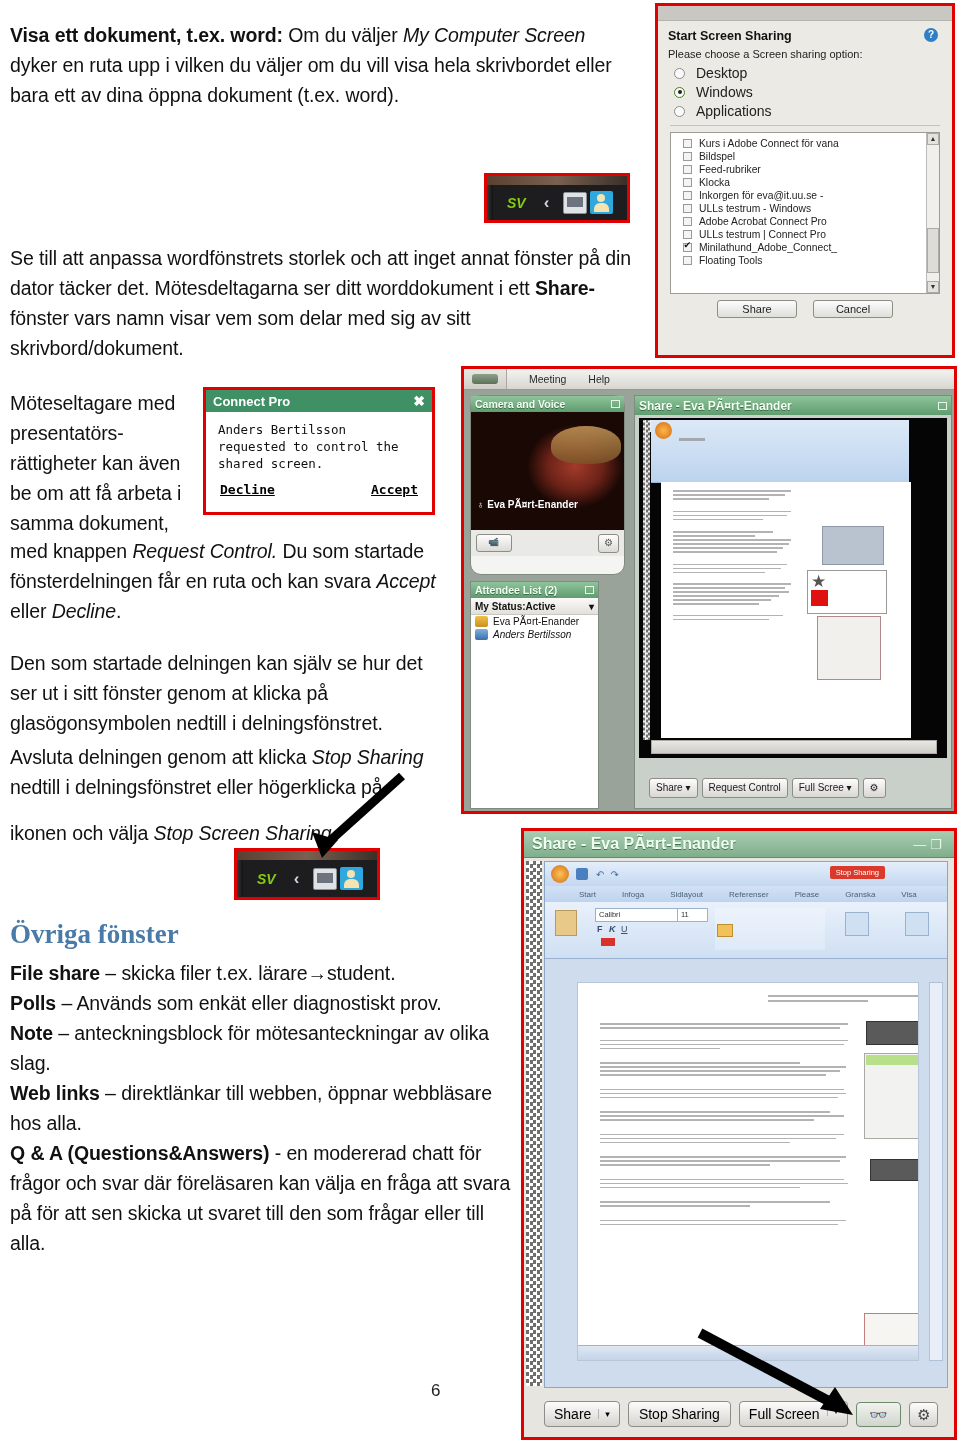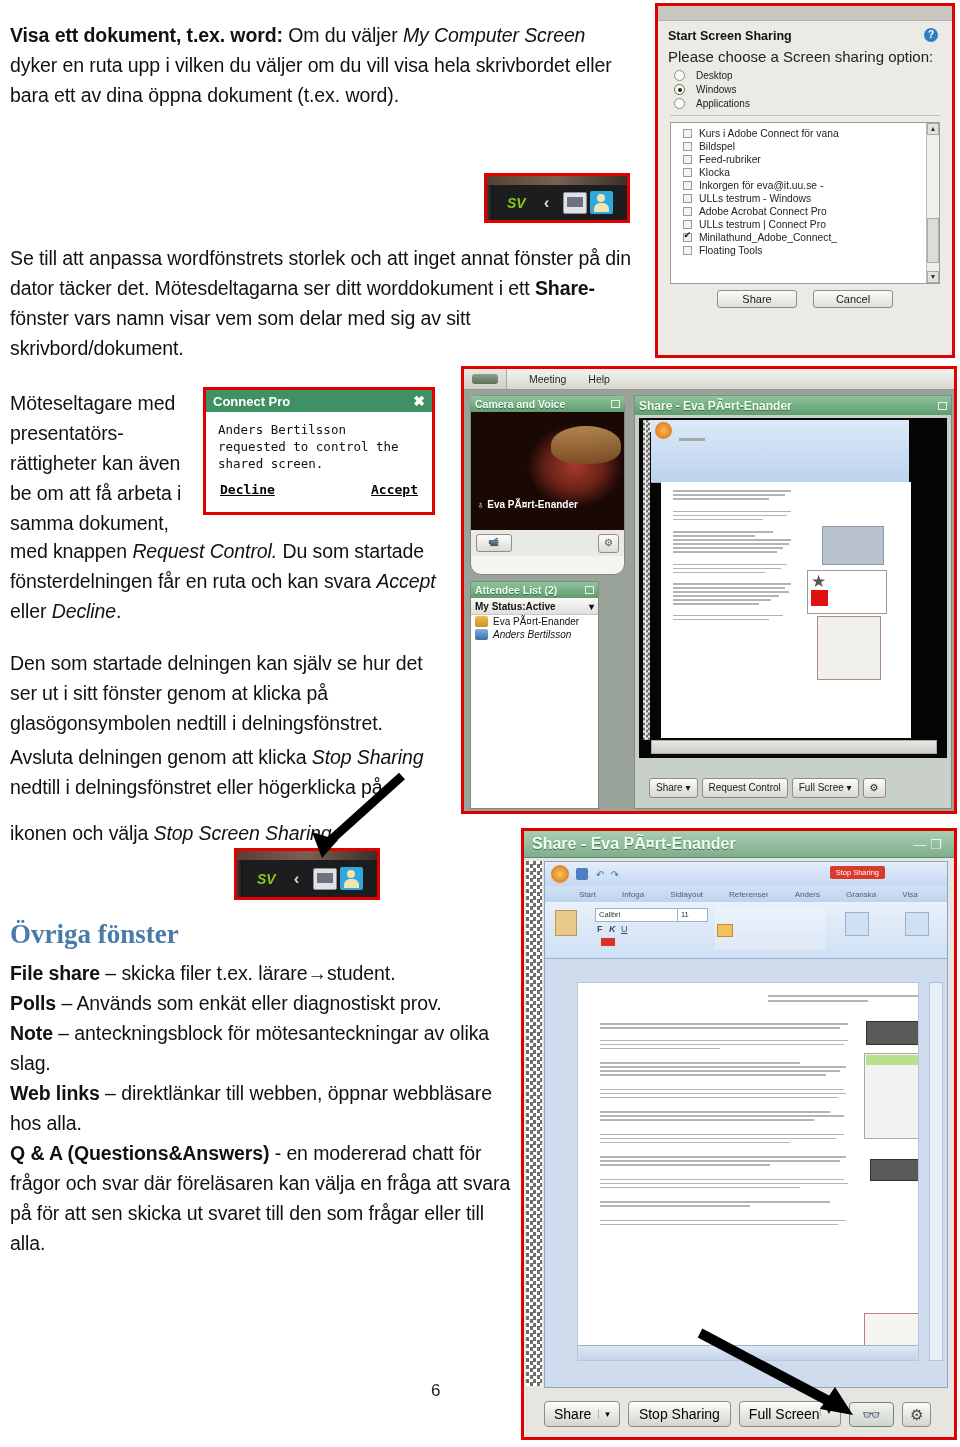--- a/index.html
+++ b/index.html
@@ -24,22 +24,22 @@
   
   .shot{position:absolute;border:3px solid #e00000;box-sizing:border-box;background:#d4d0c8;overflow:hidden;}
 
   
   .ssd{background:#eceae4;}
   .ssd .ssd-top{height:14px;background:#c9c7c1;border-bottom:1px solid #b5b3ad;}
   .ssd .ssd-body{padding:6px 10px 4px 10px;}
   .ssd h1{font-size:12.5px;font-weight:bold;margin:2px 0 5px 0;color:#111;}
   .ssd .qmark{position:absolute;right:14px;top:22px;width:14px;height:14px;border-radius:50%;
     background:#2f7fc4;color:#fff;font-size:10px;font-weight:bold;text-align:center;line-height:14px;}
-  .ssd .sub{font-size:15px;color:#222;margin-bottom:5px;}
-  .ssd .radio-row{display:flex;align-items:center;margin:3px 0 3px 6px;font-size:10px;color:#222;}
+  .ssd .sub{font-size:11px;color:#222;margin-bottom:5px;}
+  .ssd .radio-row{display:flex;align-items:center;margin:3px 0 3px 6px;font-size:14px;color:#222;}
   .ssd .rad{width:11px;height:11px;border-radius:50%;border:1px solid #8d8d8d;background:#fafafa;
     margin-right:11px;box-sizing:border-box;position:relative;}
   .ssd .rad.sel{border-color:#4a7a2b;}
   .ssd .rad.sel:after{content:"";position:absolute;left:2.5px;top:2.5px;width:4px;height:4px;border-radius:50%;background:#222;}
   .ssd hr{border:0;border-top:1px solid #c4c2bc;margin:6px 2px;}
   .ssd .listbox{background:#fff;border:1px solid #9d9b95;height:160px;position:relative;margin:0 2px;}
   .ssd .li{display:flex;align-items:center;font-size:10.3px;color:#222;padding:1px 0 1px 6px;white-space:nowrap;}
   .ssd .cb{width:9px;height:9px;border:1px solid #9a9a9a;background:#f4f4f4;margin-right:7px;
     box-sizing:border-box;position:relative;flex:0 0 auto;}
   .ssd .cb.on:after{content:"✔";position:absolute;left:-0.5px;top:-4px;font-size:9px;color:#111;}
@@ -439,21 +439,21 @@
         <span style="position:absolute;right:62px;top:4px;background:#d93a2b;color:#fff;font-size:7.5px;
                      padding:2px 6px;border-radius:2px;white-space:nowrap;">Stop Sharing</span>
       </div>
 
       <div style="height:16px;background:linear-gradient(#d2e2f6,#bed3ee);display:flex;align-items:center;
                   padding-left:34px;gap:26px;font-size:8px;color:#4a6178;">
         <span>Start</span>
         <span>Infoga</span>
         <span>Sidlayout</span>
         <span>Referenser</span>
-        <span>Anders</span>
+        <span>Please</span>
         <span>Granska</span>
         <span>Visa</span>
       </div>
 
       <div style="height:56px;background:linear-gradient(#e9f1fb,#cfdff3);border-bottom:1px solid #9ab2d0;position:relative;">
         <span style="position:absolute;left:10px;top:8px;width:20px;height:24px;background:#e8c98a;border:1px solid #b79a5c;"></span>
         <span style="position:absolute;left:50px;top:6px;width:78px;height:12px;background:#fff;border:1px solid #9ab2d0;
                      font-size:7.5px;line-height:12px;padding-left:3px;color:#333;">Calibri</span>
         <span style="position:absolute;left:132px;top:6px;width:26px;height:12px;background:#fff;border:1px solid #9ab2d0;
                      font-size:7.5px;line-height:12px;padding-left:3px;color:#333;">11</span>
@@ -525,21 +525,21 @@
 
     <div style="position:absolute;left:20px;bottom:10px;display:flex;align-items:center;gap:8px;">
       <div class="abtn" style="border:1px solid #8e8c86;border-radius:4px;background:linear-gradient(#fcfcfc,#d6d4cf);
                   font-size:14px;padding:4px 9px;display:flex;align-items:center;gap:7px;">
         <span>Share</span>
         <span style="font-size:9px;border-left:1px solid #b6b4af;padding-left:6px;">▾</span>
       </div>
       <div class="abtn" style="border:1px solid #8e8c86;border-radius:4px;background:linear-gradient(#fcfcfc,#d6d4cf);
                   font-size:14px;padding:4px 10px;">Stop Sharing</div>
       <div class="abtn" style="border:1px solid #8e8c86;border-radius:4px;background:linear-gradient(#fcfcfc,#d6d4cf);
-                  font-size:14px;padding:4px 9px;display:flex;align-items:flex-start;">
+                  font-size:14px;padding:4px 9px;display:flex;align-items:flex-start;gap:7px;">
         <span>Full Screen</span>
         <span style="font-size:9px;border-left:1px solid #b6b4af;padding-left:6px;">▾</span>
       </div>
       <div style="border:1px solid #6d8a6d;border-radius:4px;background:linear-gradient(#f2f2ef,#cfd6cd);
                   font-size:15px;padding:2px 12px;line-height:19px;color:#2a2a2a;">👓</div>
       <div style="border:1px solid #8e8c86;border-radius:4px;background:linear-gradient(#fcfcfc,#d6d4cf);
                   font-size:15px;padding:2px 7px;line-height:19px;color:#444;">⚙</div>
     </div>
   </div>
 

